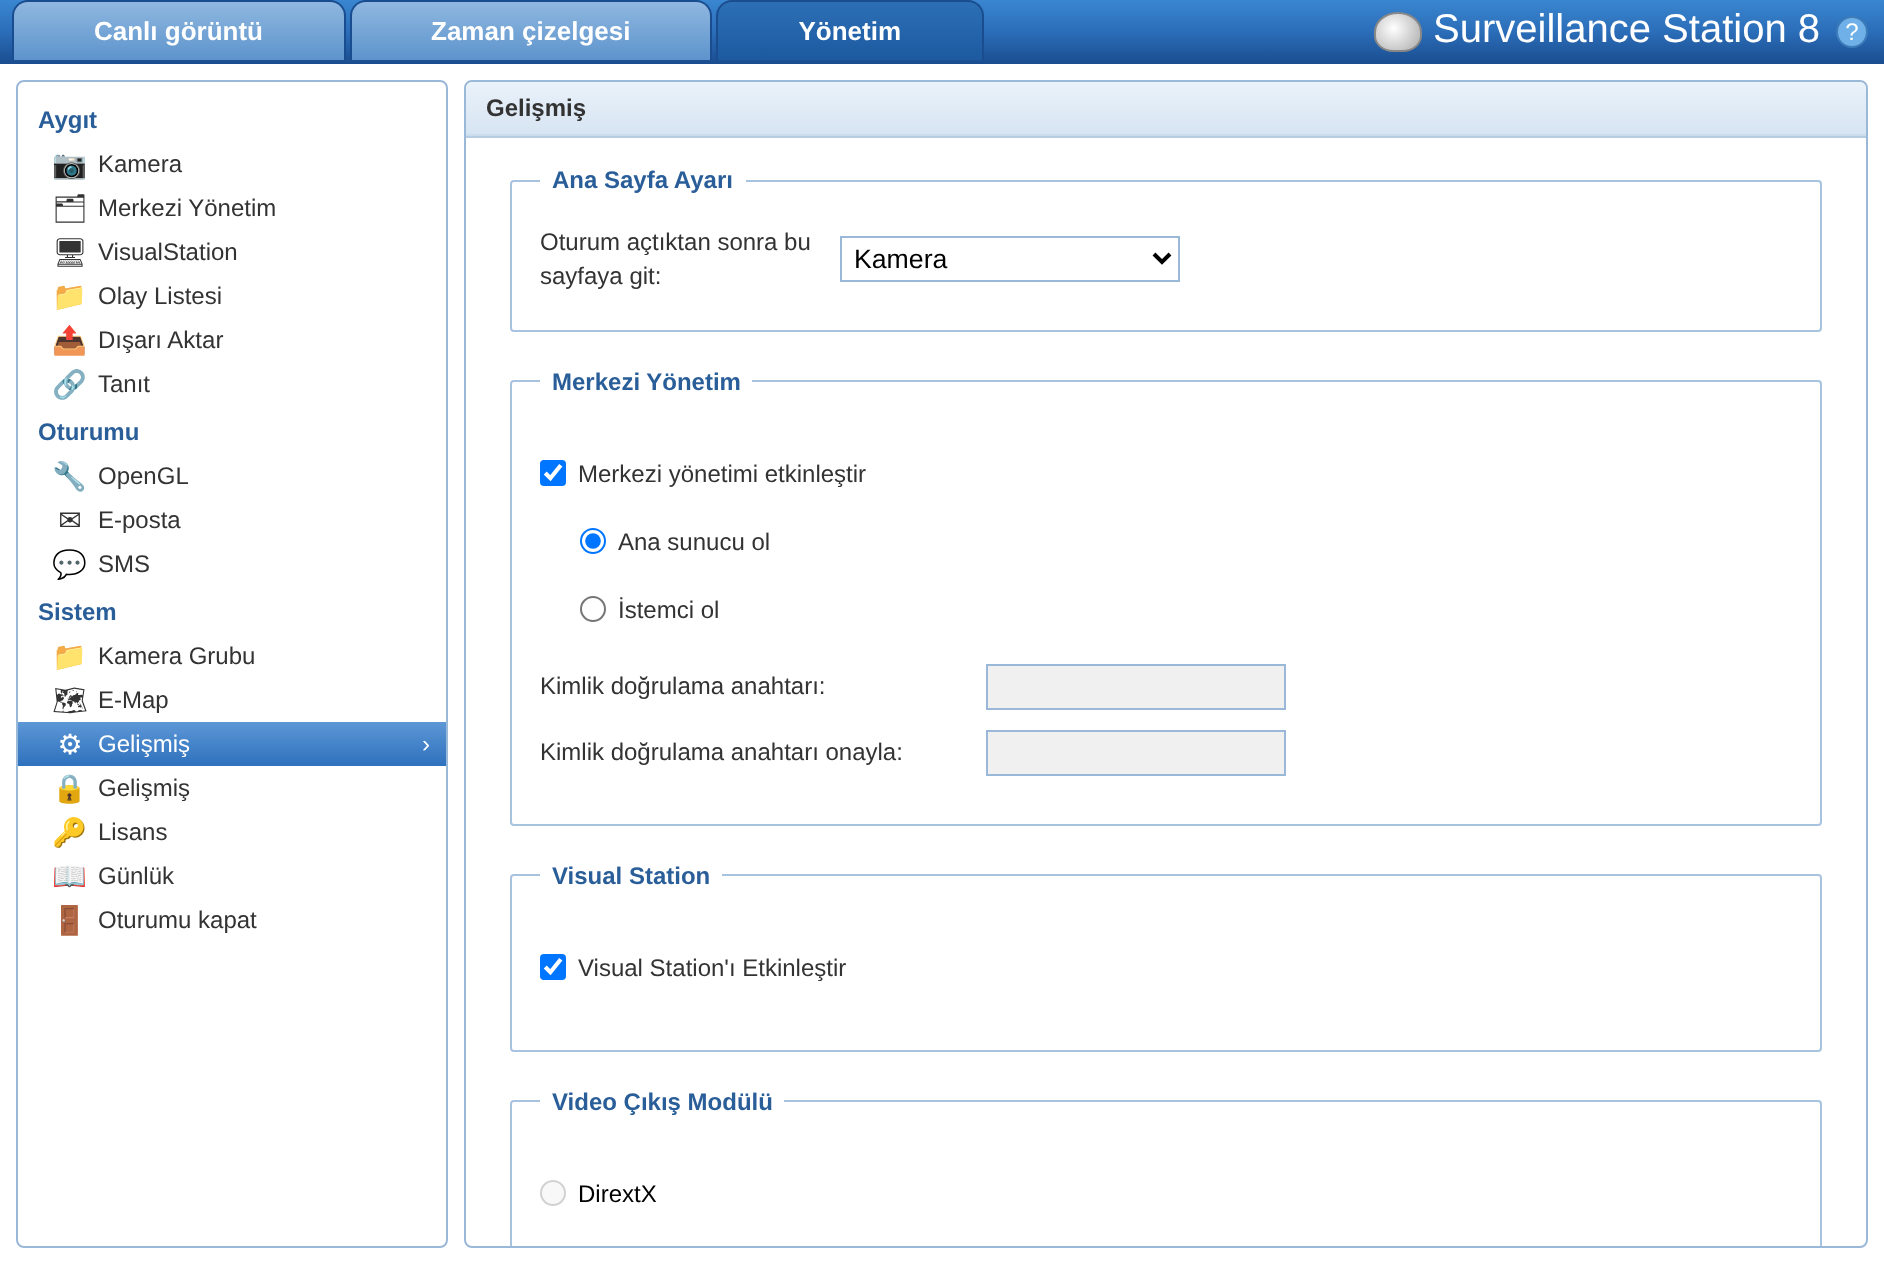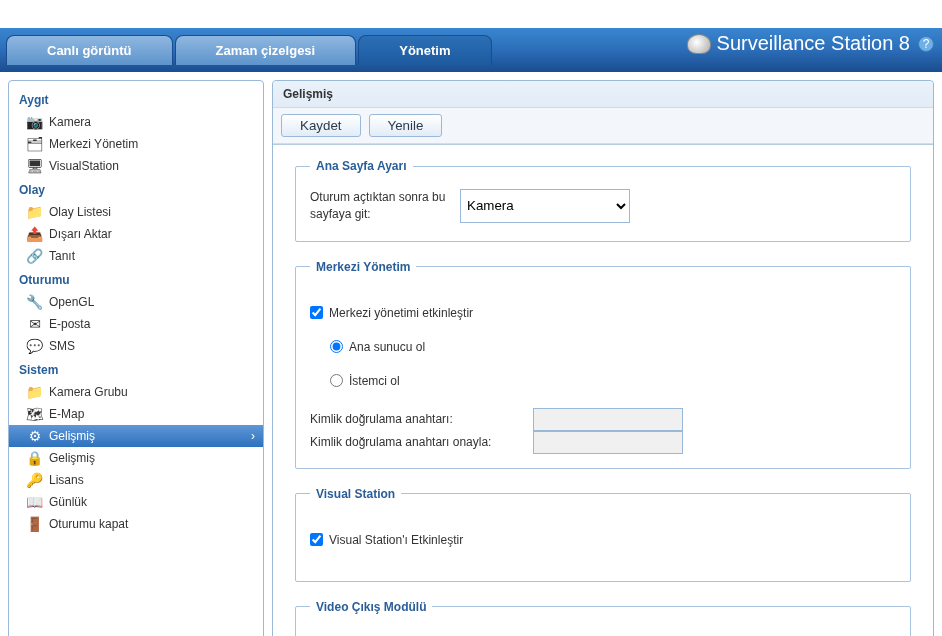--- a/index.html
+++ b/index.html
@@ -6,26 +6,25 @@
 body {
   font-family: Tahoma, Arial, sans-serif;
   font-size: 12px;
   color: #333;
   background: #fff;
   width: 942px;
   height: 636px;
   overflow: hidden;
 }
 .topbar {
-  height: 44px;
+  height: 32px;
   background: linear-gradient(to bottom, #3a86d0 0%, #2b6db8 50%, #1a4d8f 100%);
   display: flex;
-  align-items: center;
+  align-items: flex-start;
   position: relative;
-  margin-top: 28px;
 }
 .tabs {
   display: flex;
   margin-left: 6px;
   gap: 0;
 }
 .tab {
   padding: 8px 40px;
   color: #fff;
   font-weight: bold;
@@ -72,21 +71,21 @@
   border:1px solid #3d7cb8;
 }
 .workspace {
   display: flex;
   padding: 8px;
   gap: 8px;
   height: calc(636px - 36px);
   background: #fff;
 }
 .sidebar {
-  width: 256px;
+  width: 216px;
   border: 1px solid #9ab8d8;
   border-radius: 4px;
   background: #fff;
   padding: 6px 0;
   overflow-y: auto;
 }
 .side-group-title {
   color: #2a5e99;
   font-weight: bold;
   padding: 6px 10px 4px 10px;
@@ -165,39 +164,40 @@
   padding: 12px 14px 14px 14px;
 }
 legend {
   color: #2a5e99;
   font-weight: bold;
   padding: 0 6px;
   font-size: 12px;
 }
 .form-row {
   display: flex;
+  align-items: center;
   margin: 4px 0;
 }
 .form-row label.txt {
   width: 150px;
   color: #333;
 }
 select {
   width: 170px;
   padding: 2px;
   border: 1px solid #9ab8d8;
   background: #fff;
 }
 .checkbox-row, .radio-row {
   display: flex; align-items: center; gap: 6px; margin: 20px 0;
 }
 .indent { margin-left: 20px; }
 .indent2 { margin-left: 40px; }
 .kv-row {
-  display: flex; align-items:center; gap: 8px; margin: 0 0;
+  display: flex; align-items:center; gap: 8px; margin: 10px 0;
 }
 .kv-row .kv-label { width: 215px; }
 input[type=password], input[type=text] {
   width: 150px; padding: 3px; border: 1px solid #9ab8d8;
   background: #f0f0f0;
 }
 input[disabled] { color:#999; background:#f0f0f0; }
 .disabled-text { color:#000000; }
 </style>
 </head>
@@ -225,21 +225,20 @@
         <span>Kamera</span>
       </div>
       <div class="side-item">
         <span class="icon">🗂</span>
         <span>Merkezi Yönetim</span>
       </div>
       <div class="side-item">
         <span class="icon">🖥</span>
         <span>VisualStation</span>
       </div>
-      <div class="side-group-title">Olay</div>
       <div class="side-item">
         <span class="icon">📁</span>
         <span>Olay Listesi</span>
       </div>
       <div class="side-item">
         <span class="icon">📤</span>
         <span>Dışarı Aktar</span>
       </div>
       <div class="side-item">
         <span class="icon">🔗</span>
@@ -286,24 +285,20 @@
       </div>
       <div class="side-item">
         <span class="icon">🚪</span>
         <span>Oturumu kapat</span>
       </div>
     </div>
 
   <div class="content">
     <div class="content-header">
       <div class="content-title">Gelişmiş</div>
-      <div class="toolbar">
-        <button class="btn">Kaydet</button>
-        <button class="btn">Yenile</button>
-      </div>
     </div>
 
     <div class="content-body">
 
       <fieldset>
         <legend>Ana Sayfa Ayarı</legend>
         <div class="form-row">
           <label class="txt" style="width:150px; line-height:1.4;">Oturum açtıktan sonra bu sayfaya git:</label>
           <select>
             <option>Kamera</option>

